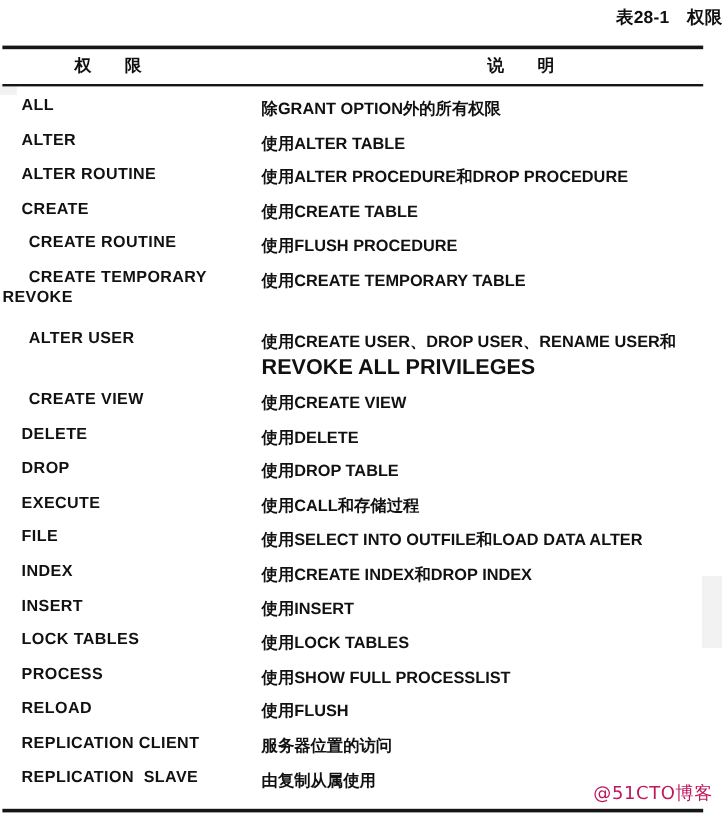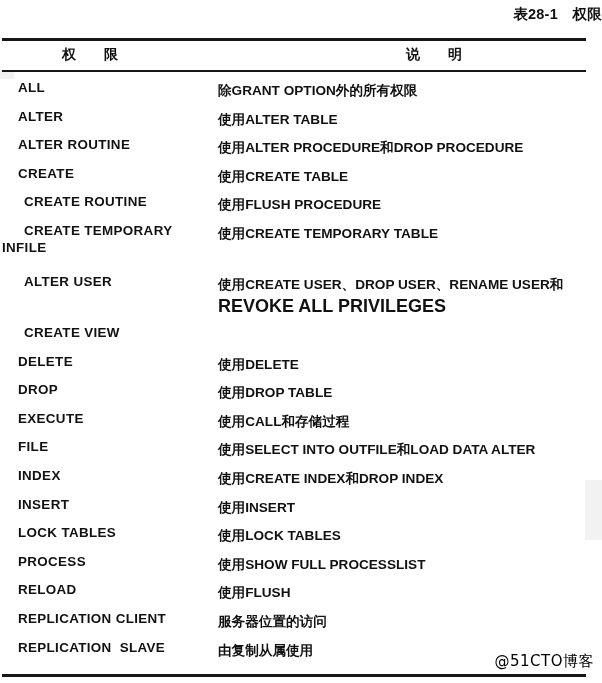--- a/index.html
+++ b/index.html
@@ -124,21 +124,21 @@
     color: #111111;
     white-space: pre;
   }
 
   
   .watermark {
     position: absolute;
     right: 8px;
     top: 652px;
     font-size: 15px;
-    color: #000000;
+    color: #be185d;
     letter-spacing: 0.5px;
     white-space: pre;
     font-family: "DejaVu Sans", sans-serif;
   }
 
   
   .speckle {
     position: absolute;
     background: #f2f2f2;
   }
@@ -186,32 +186,33 @@
       <div class="cell-desc">使用CREATE TABLE</div>
     </div>
 
     <div class="row">
       <div class="cell-perm indent">CREATE ROUTINE</div>
       <div class="cell-desc">使用FLUSH PROCEDURE</div>
     </div>
 
     <div class="row tall">
       <div class="cell-perm indent">CREATE TEMPORARY</div>
-      <div class="perm-wrap">INFILE</div>
+      <div class="perm-wrap">REVOKE</div>
       <div class="cell-desc">使用CREATE TEMPORARY TABLE</div>
     </div>
 
     <div class="row tall">
       <div class="cell-perm indent">ALTER USER</div>
       <div class="cell-desc">使用CREATE USER、DROP USER、RENAME USER和</div>
       <div class="desc-2">REVOKE ALL PRIVILEGES</div>
     </div>
 
     <div class="row">
       <div class="cell-perm indent">CREATE VIEW</div>
+      <div class="cell-desc">使用CREATE VIEW</div>
     </div>
 
     <div class="row">
       <div class="cell-perm">DELETE</div>
       <div class="cell-desc">使用DELETE</div>
     </div>
 
     <div class="row">
       <div class="cell-perm">DROP</div>
       <div class="cell-desc">使用DROP TABLE</div>

